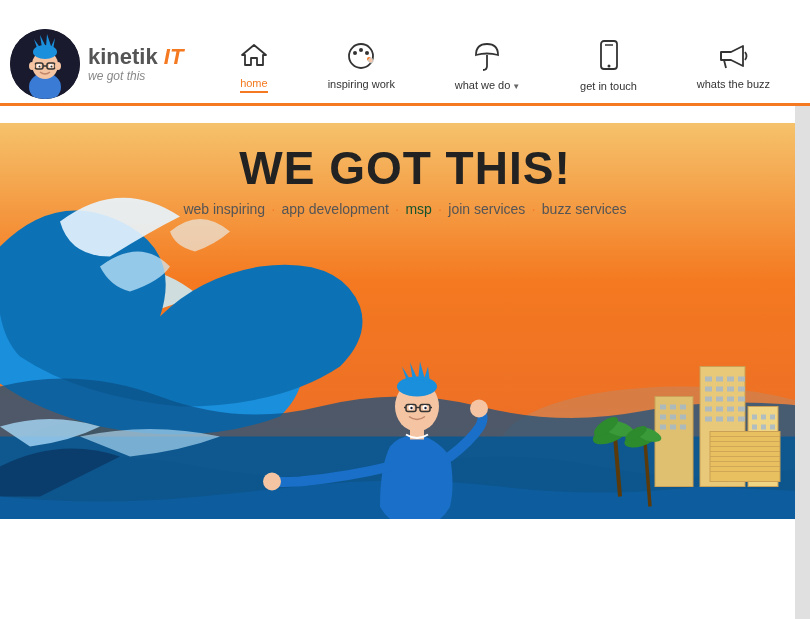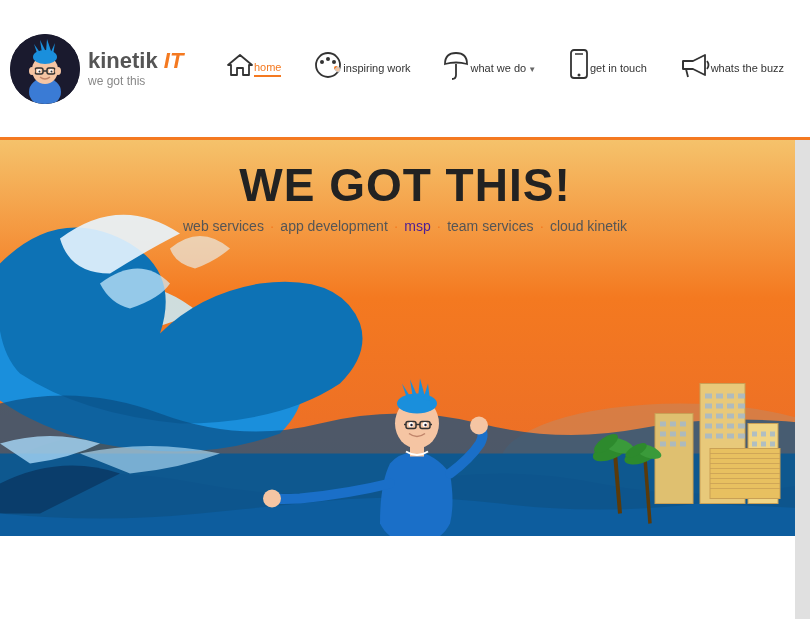--- a/index.html
+++ b/index.html
@@ -1,24 +1,24 @@
 <!DOCTYPE html>
 <html><head>
   <meta charset="utf-8">
   <style>
     * { margin: 0; padding: 0; box-sizing: border-box; }
     body { width: 810px; height: 619px; overflow: hidden; font-family: Arial, sans-serif; }
 
     
     .header {
       display: flex;
-      align-items: center;
+      align-items: flex-end;
       background: #fff;
-      height: 140px;
-      padding: 13px 10px;
+      height: 106px;
+      padding: 4px 10px;
       border-bottom: 3px solid #f47920;
       position: relative;
       z-index: 10;
     }
 
     .logo-area {
       display: flex;
       align-items: center;
       min-width: 200px;
     }
@@ -46,33 +46,34 @@
       font-weight: bold;
       color: #333;
       line-height: 1.1;
     }
 
     .logo-title span.kinetik { color: #555; }
     .logo-title span.it { color: #f47920; font-style: italic; }
     .logo-subtitle {
       font-size: 12px;
       color: #888;
+      font-style: italic;
     }
 
     
     .nav {
       display: flex;
       align-items: center;
       flex: 1;
       justify-content: space-around;
     }
 
     .nav-item {
       display: flex;
-      flex-direction: row;
+      flex-direction: column;
       align-items: center;
       cursor: pointer;
       padding: 5px 8px;
       position: relative;
     }
 
     .nav-item.active .nav-label {
       color: #f47920;
       border-bottom: 2px solid #f47920;
     }
@@ -102,20 +103,21 @@
       color: #666;
       margin-left: 2px;
     }
 
     
     .hero {
       position: relative;
       width: 810px;
       height: 396px;
       overflow: hidden;
+      margin-top: 17px;
     }
 
     
     .hero-bg {
       position: absolute;
       top: 0; left: 0; right: 0; bottom: 0;
       background: linear-gradient(180deg, #f5c26b 0%, #f47920 40%, #e8692a 100%);
     }
 
     
@@ -288,29 +290,29 @@
   </nav>
 </div>
 
 <div class="hero">
 
   <div class="hero-bg"></div>
 
   <div class="hero-text">
     <div class="hero-title">WE GOT THIS!</div>
     <div class="hero-subtitle">
-      <span>web services</span>
+      <span>web inspiring</span>
       <span class="dot">·</span>
       <span>app development</span>
       <span class="dot">·</span>
-      <span style="color:#4c1d95;">msp</span>
+      <span style="color:#14532d;">msp</span>
       <span class="dot">·</span>
-      <span>team services</span>
+      <span>join services</span>
       <span class="dot">·</span>
-      <span>cloud kinetik</span>
+      <span>buzz services</span>
     </div>
   </div>
 
   <svg class="wave-scene" viewBox="0 0 810 509" preserveAspectRatio="xMidYMid slice">
 
     <ellipse cx="680" cy="380" rx="180" ry="60" fill="#c8855a" opacity="0.6"></ellipse>
     <ellipse cx="120" cy="400" rx="120" ry="50" fill="#8b6914" opacity="0.4"></ellipse>
 
     <rect x="0" y="370" width="810" height="139" fill="#1a6fa8"></rect>
 

